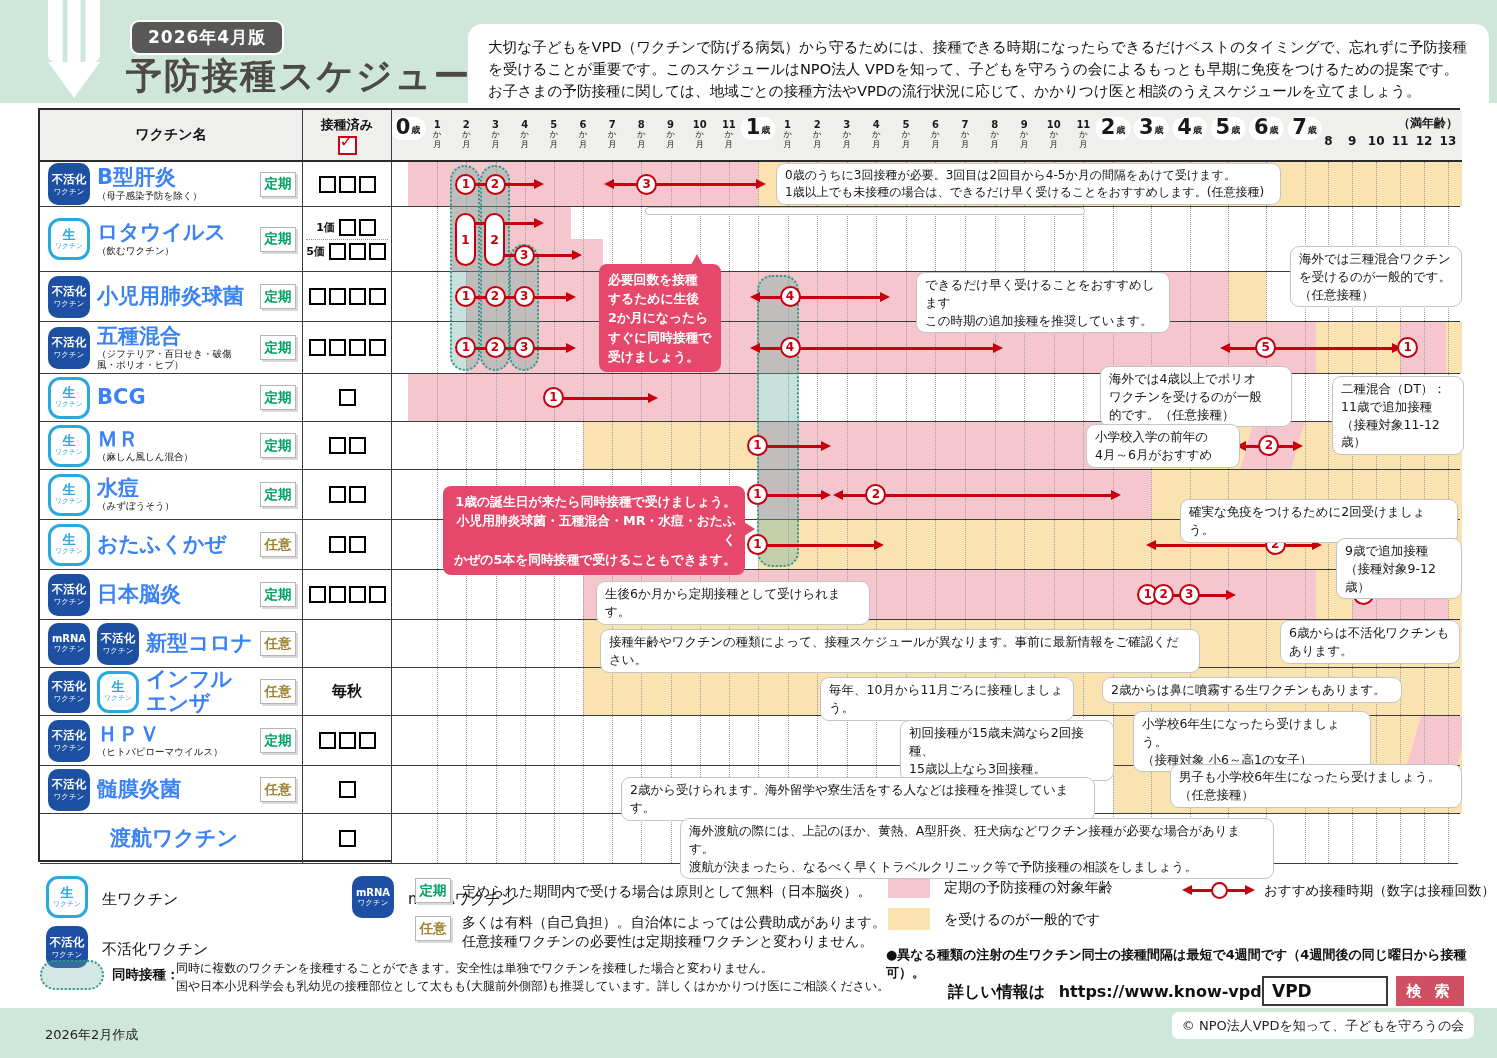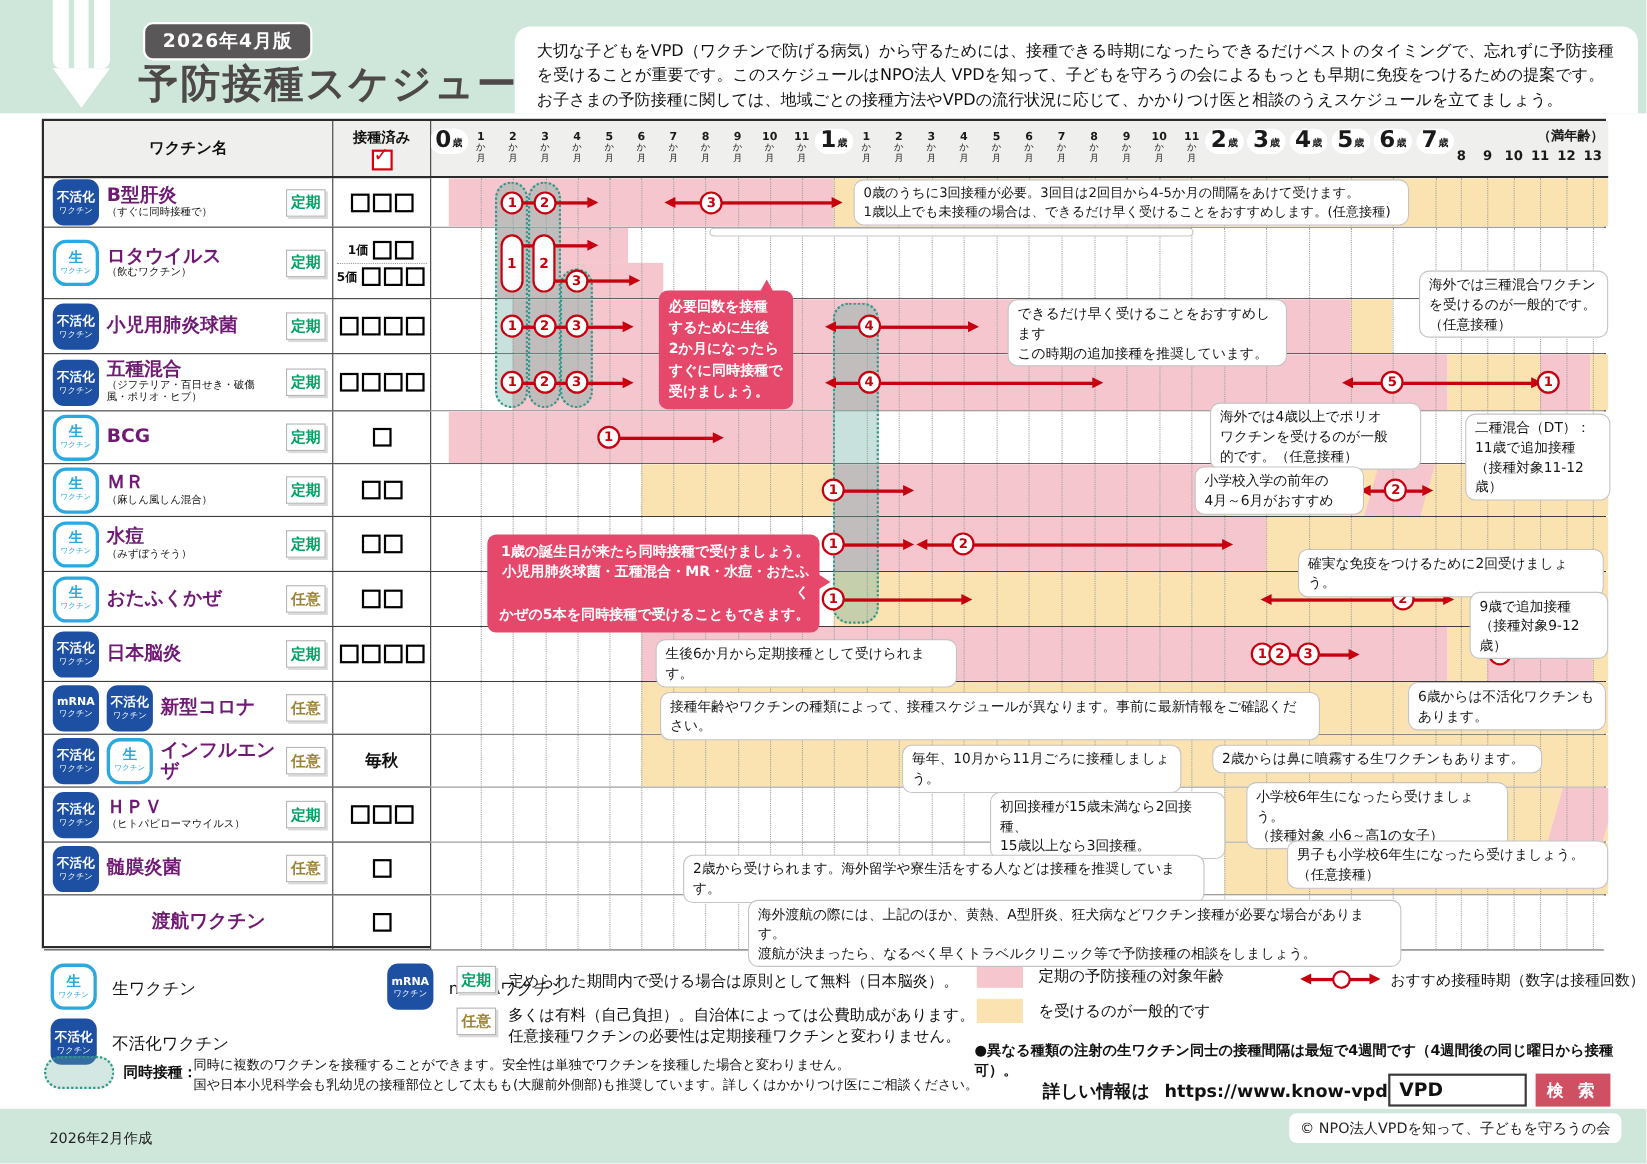--- a/index.html
+++ b/index.html
@@ -14,21 +14,21 @@
   #main-title{position:absolute;left:126px;top:52px;font-size:36px;font-weight:900;color:#4c4948;letter-spacing:2px;}
   #pencil{position:absolute;left:18px;top:0;}
   
   #chart{position:absolute;left:38px;top:108px;width:1422px;height:754px;border:2px solid #2b2b2b;background:#fff;box-sizing:border-box;}
   .hdr{position:absolute;left:0;top:0;height:52px;background:#efefed;border-bottom:2px solid #2b2b2b;box-sizing:border-box;}
   .row-strip{position:absolute;left:0;width:100%;border-bottom:1px solid #3d3d3d;box-sizing:border-box;}
   .cell{position:absolute;top:0;bottom:0;box-sizing:border-box;}
   .name-cell{left:0;width:262px;display:flex;align-items:center;gap:7px;padding-left:8px;}
   .check-cell{left:262px;width:89px;border-left:1.5px solid #3d3d3d;display:flex;align-items:center;justify-content:center;}
   .tl-cell{left:351px;width:1071px;border-left:1.5px solid #3d3d3d;overflow:hidden;background:#fff;}
-  .vax-name{font-size:17px;font-weight:bold;color:#701a75;line-height:1.1;}
+  .vax-name{font-size:21px;font-weight:bold;color:#3b82f6;line-height:1.1;}
   .vax-sub{font-size:9.5px;color:#111;line-height:1.15;margin-top:1px;}
   .badge-inact,.badge-mrna{width:42px;height:42px;background:#1d50a2;border-radius:10px;color:#fff;display:flex;flex-direction:column;
         align-items:center;justify-content:center;flex:0 0 auto;}
   .badge-inact .l1{font-size:11.5px;font-weight:bold;} .badge-inact .l2{font-size:7.5px;}
   .badge-mrna .l1{font-size:10px;font-weight:bold;} .badge-mrna .l2{font-size:7.5px;}
   .badge-live{width:42px;height:42px;background:#fff;border:3px solid #29a9e0;border-radius:12px;color:#29a9e0;
         display:flex;flex-direction:column;align-items:center;justify-content:center;box-sizing:border-box;flex:0 0 auto;}
   .badge-live .l1{font-size:13px;font-weight:bold;line-height:1;} .badge-live .l2{font-size:6.8px;}
   .sched-badge{width:36px;height:25px;background:#fff;border:1px solid #b5b5b6;box-shadow:2px 2px 0 #d9d9d9;
         display:flex;align-items:center;justify-content:center;font-size:13.5px;font-weight:bold;flex:0 0 auto;box-sizing:border-box;}
@@ -272,21 +272,21 @@
         </div>
       </div>
       <div class="row-strip" style="top: 52px; height: 45px;">
         <div class="cell name-cell">
           <div class="badge-inact">
             <div class="l1">不活化</div>
             <div class="l2">ワクチン</div>
           </div>
           <div>
             <div class="vax-name">B型肝炎</div>
-            <div class="vax-sub" style="max-width: 150px;">（すぐに同時接種で）</div>
+            <div class="vax-sub" style="max-width: 150px;">（母子感染予防を除く）</div>
           </div>
           <div class="sched-badge name-right sched-teiki">定期</div>
         </div>
         <div class="cell check-cell">
           <div class="checkbox"></div>
           <div class="checkbox"></div>
           <div class="checkbox"></div>
         </div>
         <div class="cell tl-cell">
           <div class="band band-pink" style="left: 16px; width: 350.04px;"></div>
@@ -1073,21 +1073,21 @@
           <div class="grid-line" style="left: 936.4px;"></div>
           <div class="grid-line" style="left: 960.3px;"></div>
           <div class="grid-line" style="left: 984.2px;"></div>
           <div class="grid-line" style="left: 1008.1px;"></div>
           <div class="grid-line" style="left: 1032px;"></div>
           <div class="grid-line" style="left: 1055.9px;"></div>
         </div>
       </div>
       <div class="row-strip" style="top: 704px; height: 50px;">
         <div class="cell name-cell">
-          <div style="margin-left: 90px;">
+          <div style="margin-left: 62px;">
             <div class="vax-name">渡航ワクチン</div>
           </div>
         </div>
         <div class="cell check-cell">
           <div class="checkbox"></div>
         </div>
         <div class="cell tl-cell">
           <div class="grid-line" style="left: 45.17px;"></div>
           <div class="grid-line" style="left: 74.34px;"></div>
           <div class="grid-line" style="left: 103.51px;"></div>

